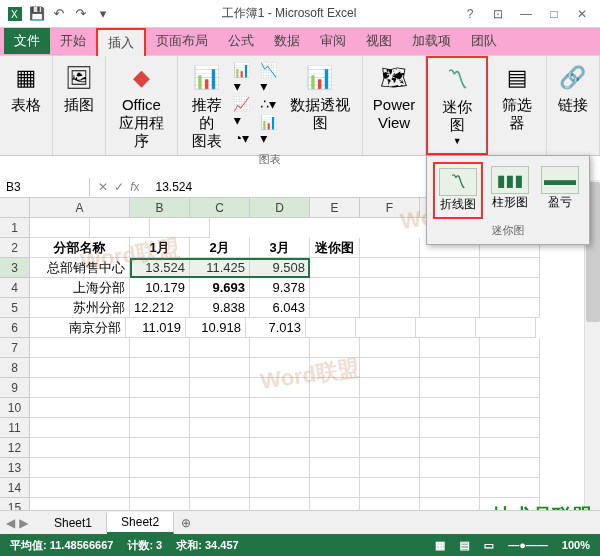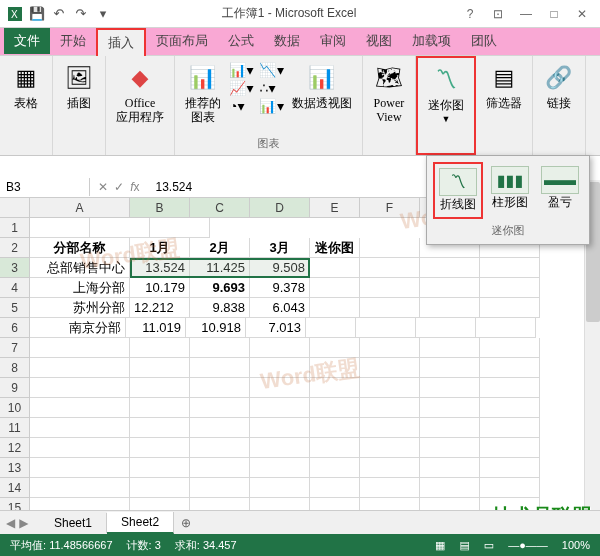--- a/index.html
+++ b/index.html
@@ -14,21 +14,21 @@
 
 .tabs { height: 28px; background: #f9a8d4; display: flex; align-items: flex-start; border-bottom: 1px solid #d4d4d4; padding-left: 4px; }
 .tab { padding: 4px 10px; color: #444; cursor: pointer; font-size: 13px; }
 .tab.file { background: #217346; color: #fff; }
 .tab.active { border: 2px solid #e33; border-bottom: none; background: #f0f0f0; }
 
 .ribbon { height: 100px; background: #f0f0f0; border-bottom: 1px solid #c8c8c8; display: flex; position: relative; }
 .ribbon-group { display: flex; flex-direction: column; align-items: center; padding: 4px 6px; border-right: 1px solid #d8d8d8; }
 .ribbon-btn-large { display: flex; flex-direction: column; align-items: center; gap: 2px; padding: 2px 4px; cursor: pointer; }
 .ribbon-btn-large .icon { width: 32px; height: 32px; display: flex; align-items: center; justify-content: center; font-size: 22px; }
-.ribbon-btn-large .lbl { font-size: 12px; text-align: center; line-height: 1.2; font-family: Liberation Serif, serif; }
+.ribbon-btn-large .lbl { font-size: 15px; text-align: center; line-height: 1.2; }
 .ribbon-group-label { font-size: 11px; color: #666; margin-top: auto; }
 .ribbon-row { display: flex; gap: 2px; }
 .highlight-red { border: 2px solid #e33; }
 
 .sparkline-popup { position: absolute; right: 10px; top: 155px; background: #f0f0f0; border: 1px solid #aaa; box-shadow: 2px 2px 6px rgba(0,0,0,0.3); padding: 6px; z-index: 10; }
 .sparkline-popup .opts { display: flex; gap: 4px; }
 .sparkline-opt { display: flex; flex-direction: column; align-items: center; padding: 4px; cursor: pointer; }
 .sparkline-opt .icon { width: 38px; height: 28px; border: 1px solid #b0c8b0; background: #e8f0e8; display: flex; align-items: center; justify-content: center; font-size: 16px; color: #217346; }
 .sparkline-opt.sel { border: 2px solid #e33; }
 .sparkline-popup .grp-label { text-align: center; font-size: 11px; color: #666; margin-top: 4px; }
@@ -52,21 +52,21 @@
 .selection { position: absolute; border: 2px solid #217346; background: rgba(180,200,180,0.25); pointer-events: none; }
 .title-row .cell { font-weight: bold; letter-spacing: 4px; }
 .header-row .cell { font-weight: bold; text-align: center; }
 
 .sheet-tabs { position: absolute; bottom: 22px; left: 0; right: 0; height: 24px; background: #f0f0f0; display: flex; align-items: center; padding-left: 40px; gap: 0; border-top: 1px solid #ccc; }
 .sheet-nav { display: flex; gap: 4px; position: absolute; left: 6px; color: #888; }
 .sheet-tab { padding: 3px 14px; font-size: 12px; border-right: 1px solid #ccc; cursor: pointer; }
 .sheet-tab.active { background: #fff; border-bottom: 2px solid #217346; }
 .add-sheet { width: 24px; text-align: center; color: #666; cursor: pointer; }
 
-.statusbar { position: absolute; bottom: 0; left: 0; right: 0; height: 22px; background: #217346; color: #fff; display: flex; align-items: center; padding: 0 10px; font-size: 11px; gap: 14px; }
+.statusbar { position: absolute; bottom: 0; left: 0; right: 0; height: 22px; background: #217346; color: #fff; display: flex; align-items: center; padding: 0 10px; font-size: 11px; gap: 14px; font-weight: bold; }
 .statusbar .spacer { flex: 1; }
 
 .watermark { position: absolute; color: rgba(200,120,70,0.25); font-size: 22px; font-weight: bold; pointer-events: none; transform: rotate(-8deg); }
 .wm1 { top: 240px; left: 80px; }
 .wm2 { top: 360px; left: 260px; }
 .wm3 { top: 200px; left: 400px; }
 .logo-overlay { position: absolute; right: 8px; bottom: 26px; font-size: 20px; font-weight: bold; color: #1a8a1a; text-shadow: 1px 1px #fff; pointer-events: none; }
 .url-overlay { position: absolute; right: 10px; bottom: 6px; font-size: 13px; color: #fff; text-shadow: 1px 1px #000; pointer-events: none; }
 .scroll-v { position: absolute; right: 0; top: 180px; bottom: 46px; width: 16px; background: #f0f0f0; border-left: 1px solid #ddd; }
 .scroll-thumb { width: 14px; height: 140px; background: #ccc; margin: 2px auto; border-radius: 2px; }

